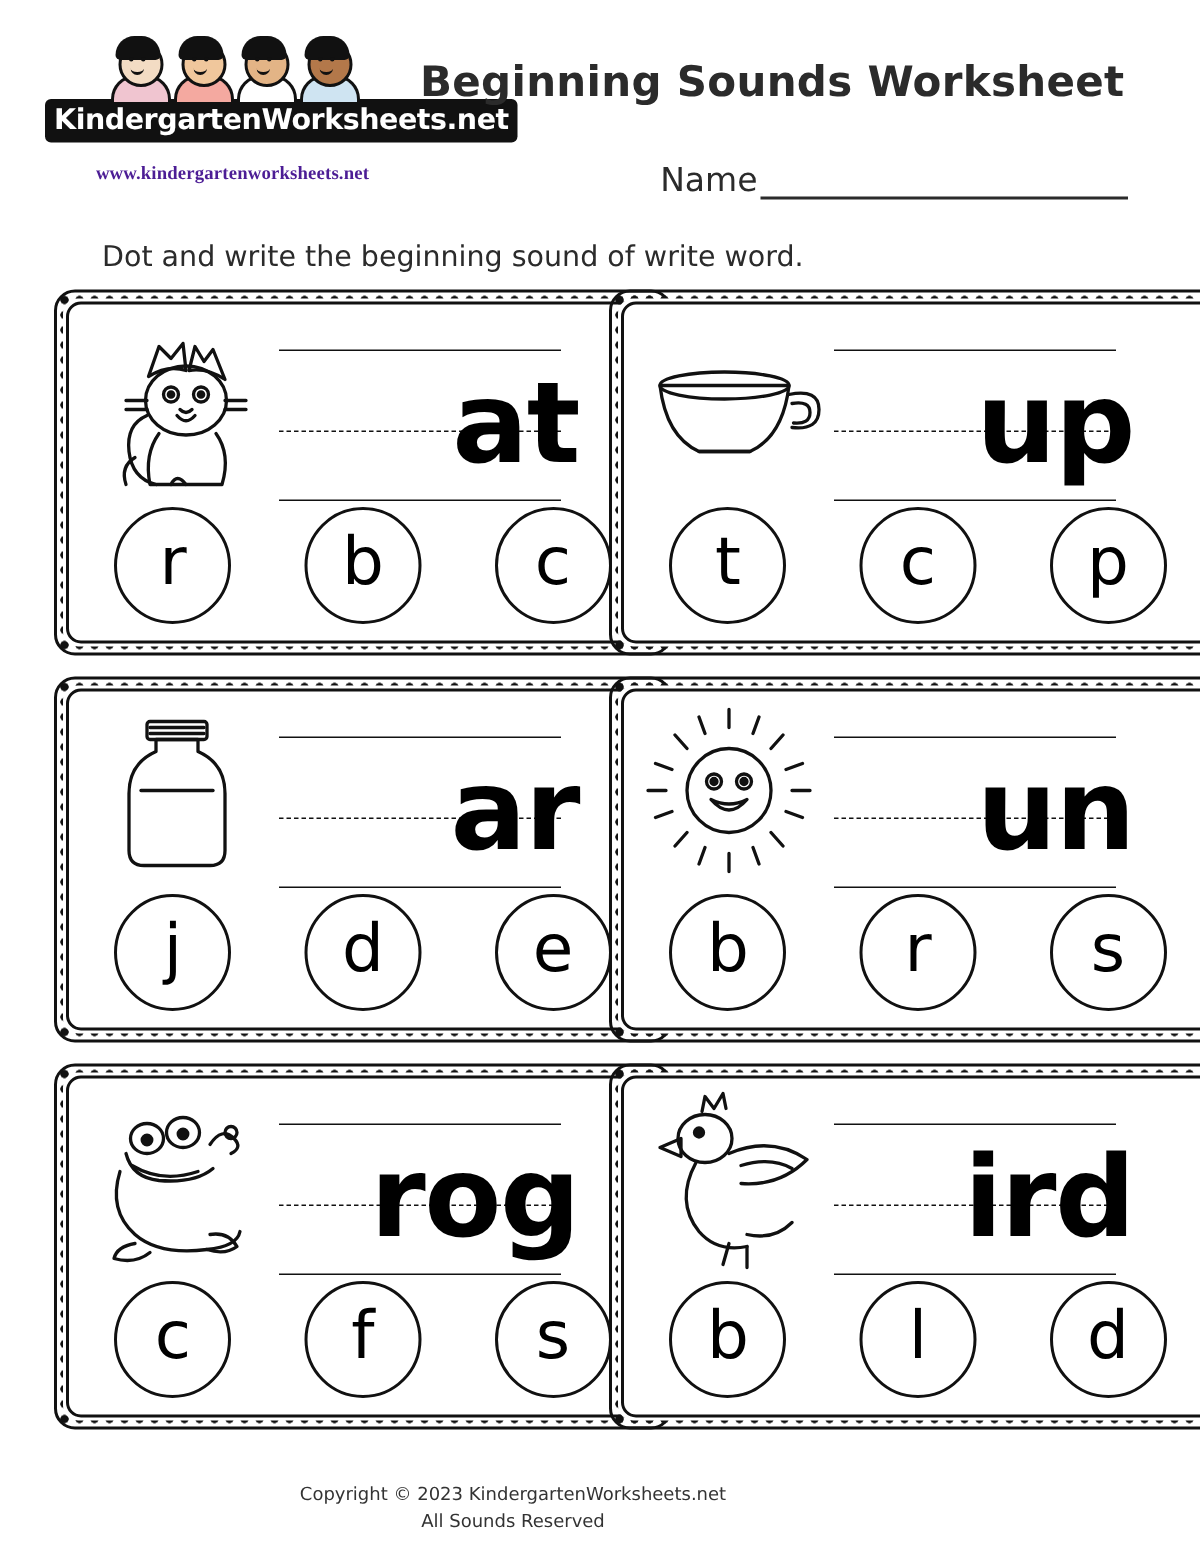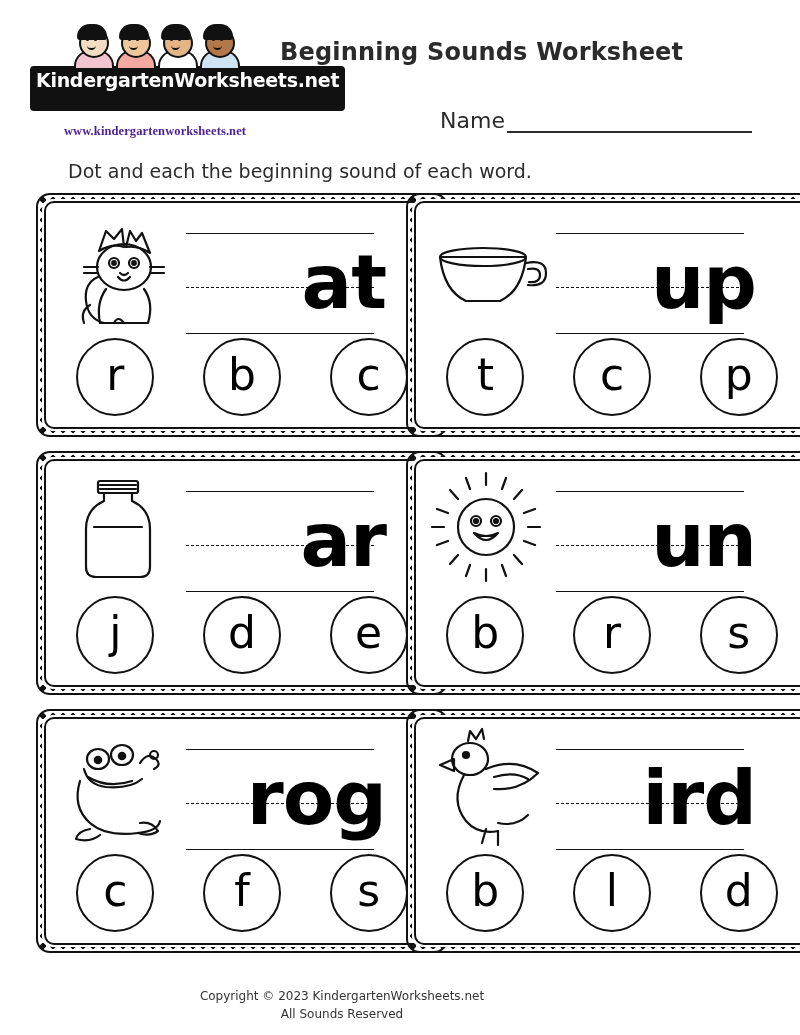--- a/index.html
+++ b/index.html
@@ -95,21 +95,21 @@
   .kid2 .body { background: #f4a9a0; }
   .kid3 .head { background: #e3b486; }
   .kid3 .body { background: #ffffff; }
   .kid4 .head { background: #b3784a; }
   .kid4 .body { background: #cfe4f2; }
 
   .logo-name {
     margin-top: 2px;
     background: #111;
     border-radius: 4px;
-    padding: 3px 6px 20px 6px;
+    padding: 3px 6px 4px 6px;
     display: inline-block;
   }
   .logo-name span {
     color: #ffffff;
     font-family: "DejaVu Sans", sans-serif;
     font-weight: bold;
     font-size: 19px;
     letter-spacing: -0.3px;
     white-space: nowrap;
   }
@@ -120,21 +120,21 @@
     font-weight: bold;
     color: #4c1d95;
     letter-spacing: 0.1px;
   }
 
   .worksheet-title {
     position: absolute;
     left: 280px;
     top: 38px;
     font-family: "DejaVu Sans", sans-serif;
-    font-size: 24px;
+    font-size: 28px;
     font-weight: bold;
     color: #2b2b2b;
     letter-spacing: 0.2px;
   }
   .name-row {
     position: absolute;
     right: 48px;
     top: 108px;
     display: flex;
     align-items: flex-end;
@@ -343,21 +343,21 @@
   </div>
 
   <div class="worksheet-title">Beginning Sounds Worksheet</div>
 
   <div class="name-row">
     <div class="name-label">Name</div>
     <div class="name-line"></div>
   </div>
 </div>
 
-<div class="instructions">Dot and each the beginning sound of each word.</div>
+<div class="instructions">Dot and write the beginning sound of write word.</div>
 
 <div class="grid">
 
   <div class="card">
     <div class="scallop"></div>
       <div class="scallop-mask"></div>
       <div class="inner-border"></div>
     <div class="card-content">
       <div class="pic">
         <svg viewBox="0 0 130 128" width="130" height="128">

